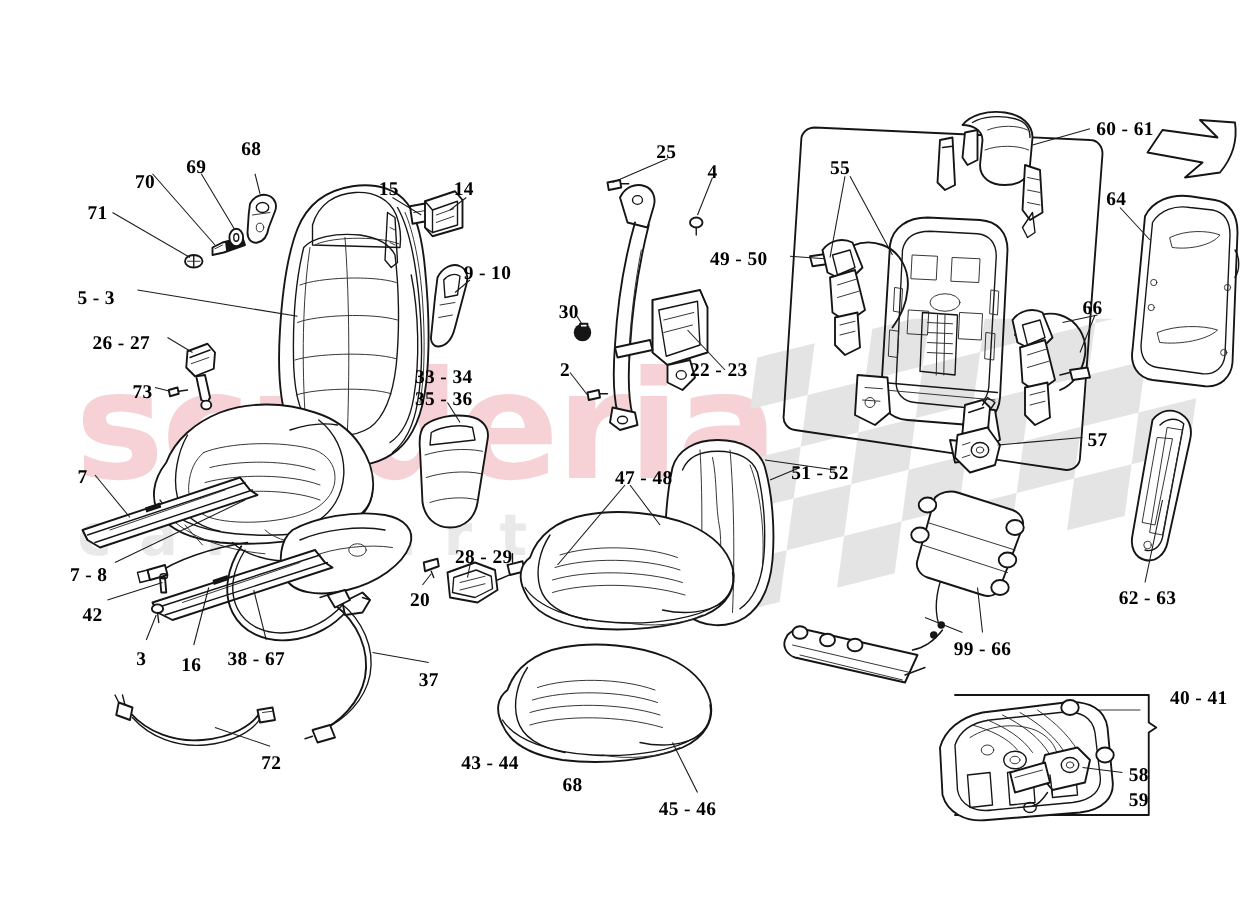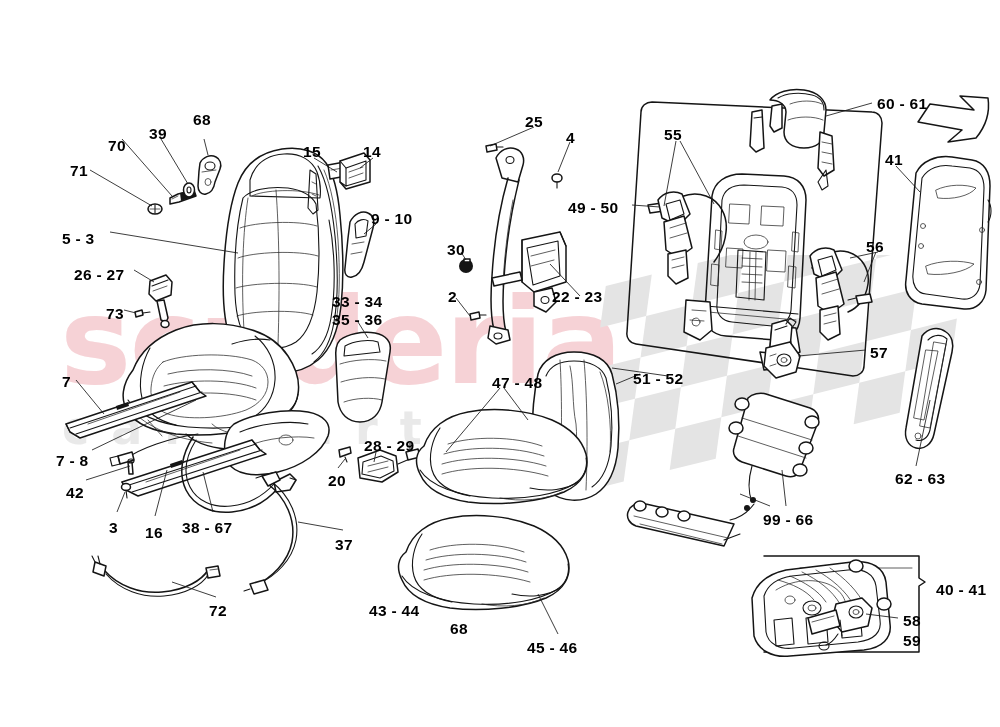--- a/index.html
+++ b/index.html
@@ -26,21 +26,21 @@
   }
   #wm-flag{position:absolute;left:600px;top:255px;width:400px;height:280px;pointer-events:none;}
 
   
   #art{position:absolute;left:0;top:0;width:1000px;height:727px;}
 
   
   #labels{position:absolute;inset:0;}
   .lbl{
     position:absolute;
-    font-family:Liberation Sans, sans-serif;
+    font-family:Liberation Serif, serif;
     font-size:15.5px;font-weight:700;color:#000;
     white-space:nowrap;line-height:1.12;
     letter-spacing:.3px;
   }
 </style>
 </head>
 <body>
 
 <div id="stage">
 
@@ -614,21 +614,21 @@
       <path class="ld" d="M500 388 L446 452"></path>
       <path class="ld" d="M504 388 L528 420"></path>
       <path class="ld" d="M668 376 L612 368"></path>
       <path class="ld" d="M558 634 L538 594"></path>
     </g>
   </svg>
 
   <div id="labels">
     <div class="lbl" style="left:70px;top:162px">71</div>
     <div class="lbl" style="left:108px;top:137px">70</div>
-    <div class="lbl" style="left:149px;top:125px">39</div>
+    <div class="lbl" style="left:149px;top:125px">69</div>
     <div class="lbl" style="left:193px;top:111px">68</div>
     <div class="lbl" style="left:62px;top:230px">5 - 3</div>
     <div class="lbl" style="left:74px;top:266px">26 - 27</div>
     <div class="lbl" style="left:106px;top:305px">73</div>
     <div class="lbl" style="left:62px;top:373px">7</div>
     <div class="lbl" style="left:56px;top:452px">7 - 8</div>
     <div class="lbl" style="left:66px;top:484px">42</div>
     <div class="lbl" style="left:109px;top:519px">3</div>
     <div class="lbl" style="left:145px;top:524px">16</div>
     <div class="lbl" style="left:182px;top:519px">38 - 67</div>
@@ -646,24 +646,24 @@
     <div class="lbl" style="left:447px;top:241px">30</div>
     <div class="lbl" style="left:448px;top:288px">2</div>
     <div class="lbl" style="left:552px;top:288px">22 - 23</div>
     <div class="lbl" style="left:568px;top:199px">49 - 50</div>
     <div class="lbl" style="left:492px;top:374px">47 - 48</div>
     <div class="lbl" style="left:369px;top:602px">43 - 44</div>
     <div class="lbl" style="left:450px;top:620px">68</div>
     <div class="lbl" style="left:527px;top:639px">45 - 46</div>
     <div class="lbl" style="left:633px;top:370px">51 - 52</div>
     <div class="lbl" style="left:664px;top:126px">55</div>
-    <div class="lbl" style="left:866px;top:238px">56</div>
+    <div class="lbl" style="left:866px;top:238px">66</div>
     <div class="lbl" style="left:870px;top:344px">57</div>
     <div class="lbl" style="left:877px;top:95px">60 - 61</div>
-    <div class="lbl" style="left:885px;top:151px">41</div>
+    <div class="lbl" style="left:885px;top:151px">64</div>
     <div class="lbl" style="left:895px;top:470px">62 - 63</div>
     <div class="lbl" style="left:763px;top:511px">99 - 66</div>
-    <div class="lbl" style="left:936px;top:581px">40 - 41</div>
+    <div class="lbl" style="left:936px;top:550px">40 - 41</div>
     <div class="lbl" style="left:903px;top:612px">58</div>
     <div class="lbl" style="left:903px;top:632px">59</div>
   </div>
 
 </div>
 
 </body></html>

